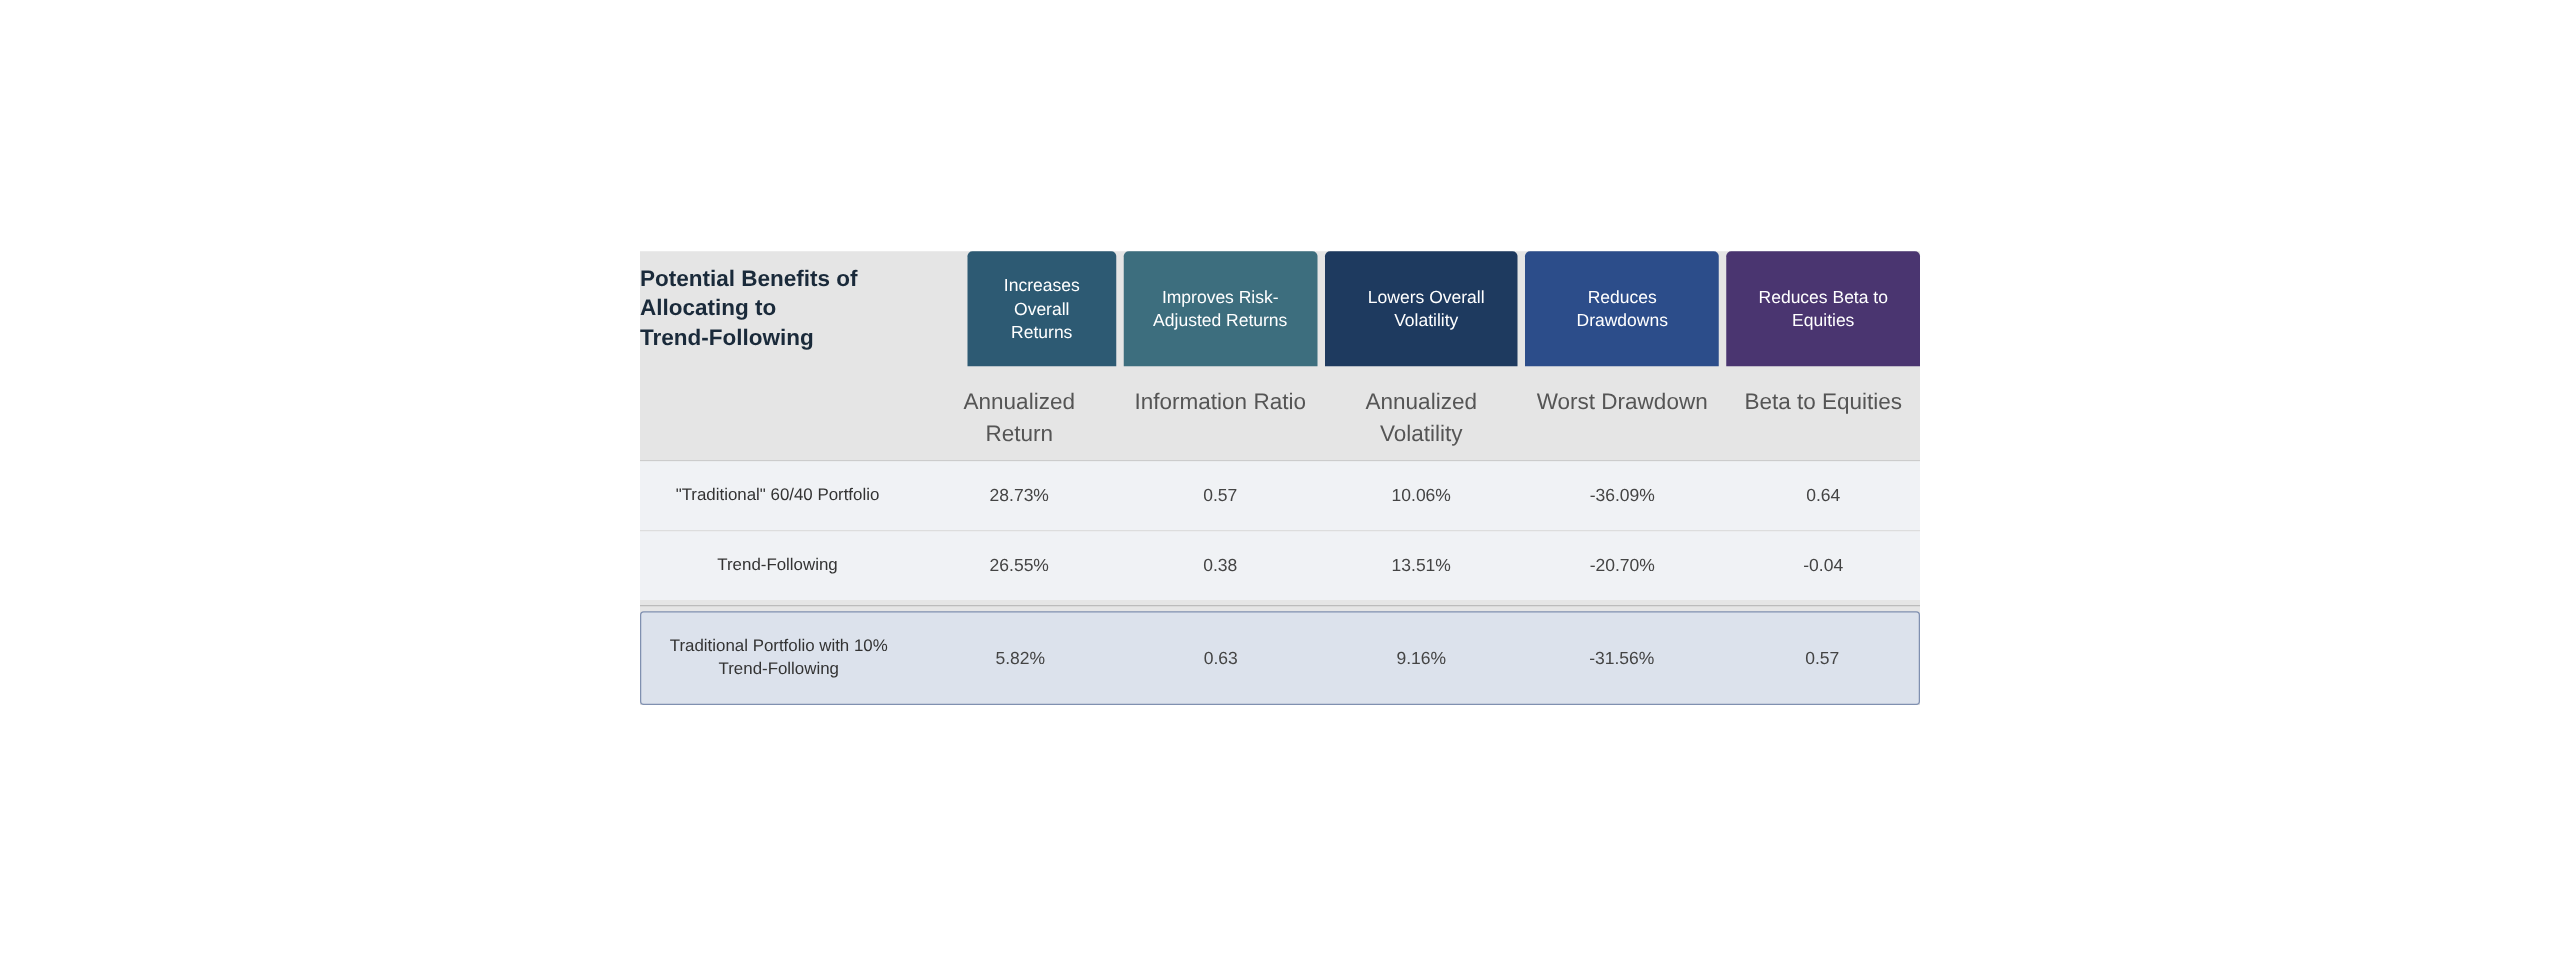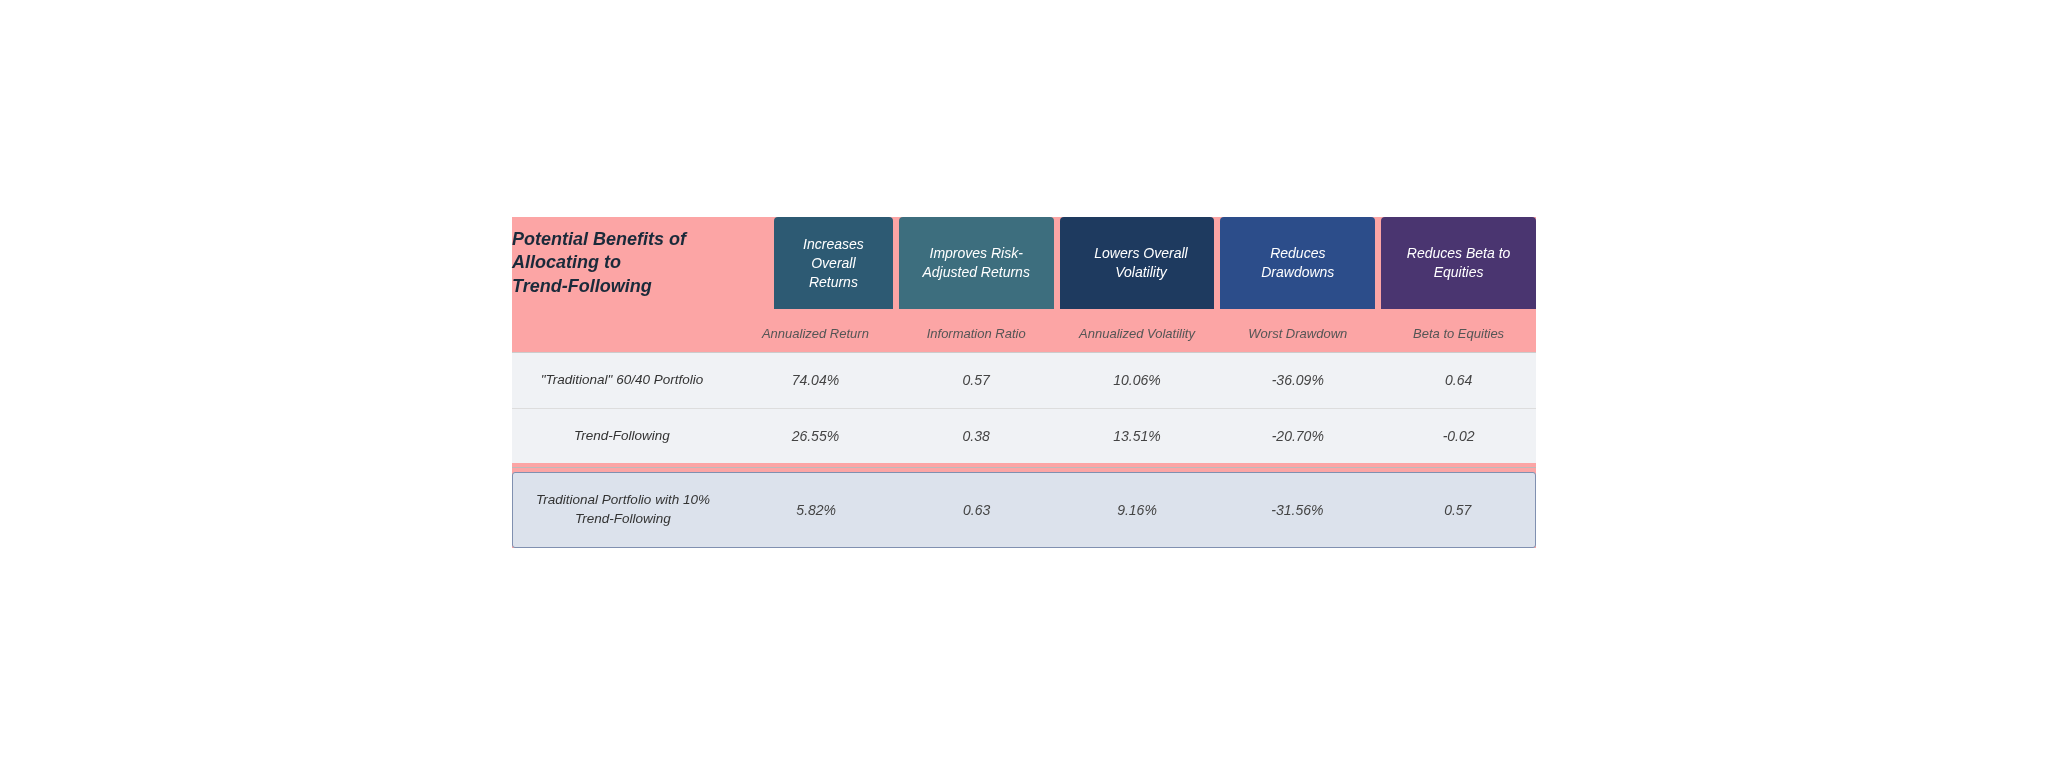--- a/index.html
+++ b/index.html
@@ -13,22 +13,21 @@
       background: #ffffff;
       display: flex;
       align-items: center;
       justify-content: center;
       min-height: 100vh;
       padding: 20px;
     }
 
     .container {
       width: 1024px;
-      background: #fca5a5;
-      font-style: italic;
+      background: #e5e5e5;
     }
 
     
     .header-row {
       display: grid;
       grid-template-columns: 220px repeat(5, 1fr);
       gap: 6px;
       margin-bottom: 0;
       align-items: stretch;
     }
@@ -73,21 +72,21 @@
       padding: 16px 0 8px 0;
       border-bottom: 1px solid #cccccc;
     }
 
     .subheader-empty {
       
     }
 
     .subheader-cell {
       text-align: center;
-      font-size: 13px;
+      font-size: 18px;
       color: #555555;
       line-height: 1.4;
       padding: 0 8px;
     }
 
     .data-row {
       display: grid;
       grid-template-columns: 220px repeat(5, 1fr);
       gap: 6px;
       padding: 18px 0;
@@ -185,34 +184,34 @@
     <div class="subheader-cell">Information Ratio</div>
     <div class="subheader-cell">Annualized Volatility</div>
     <div class="subheader-cell">Worst Drawdown</div>
     <div class="subheader-cell">Beta to Equities</div>
   </div>
 
   <div class="section-wrapper">
 
     <div class="data-row">
       <div class="row-label">"Traditional" 60/40 Portfolio</div>
-      <div class="data-cell">74.04%</div>
+      <div class="data-cell">28.73%</div>
       <div class="data-cell">0.57</div>
       <div class="data-cell">10.06%</div>
       <div class="data-cell">-36.09%</div>
       <div class="data-cell">0.64</div>
     </div>
 
     <div class="data-row" style="border-bottom: none;">
       <div class="row-label">Trend-Following</div>
       <div class="data-cell">26.55%</div>
       <div class="data-cell">0.38</div>
       <div class="data-cell">13.51%</div>
       <div class="data-cell">-20.70%</div>
-      <div class="data-cell">-0.02</div>
+      <div class="data-cell">-0.04</div>
     </div>
 
   </div>
 
   <div class="divider" style="margin-top: 4px; margin-bottom: 4px;"></div>
 
   <div class="highlight-row">
     <div class="row-label">Traditional Portfolio with 10% Trend-Following</div>
     <div class="data-cell">5.82%</div>
     <div class="data-cell">0.63</div>

